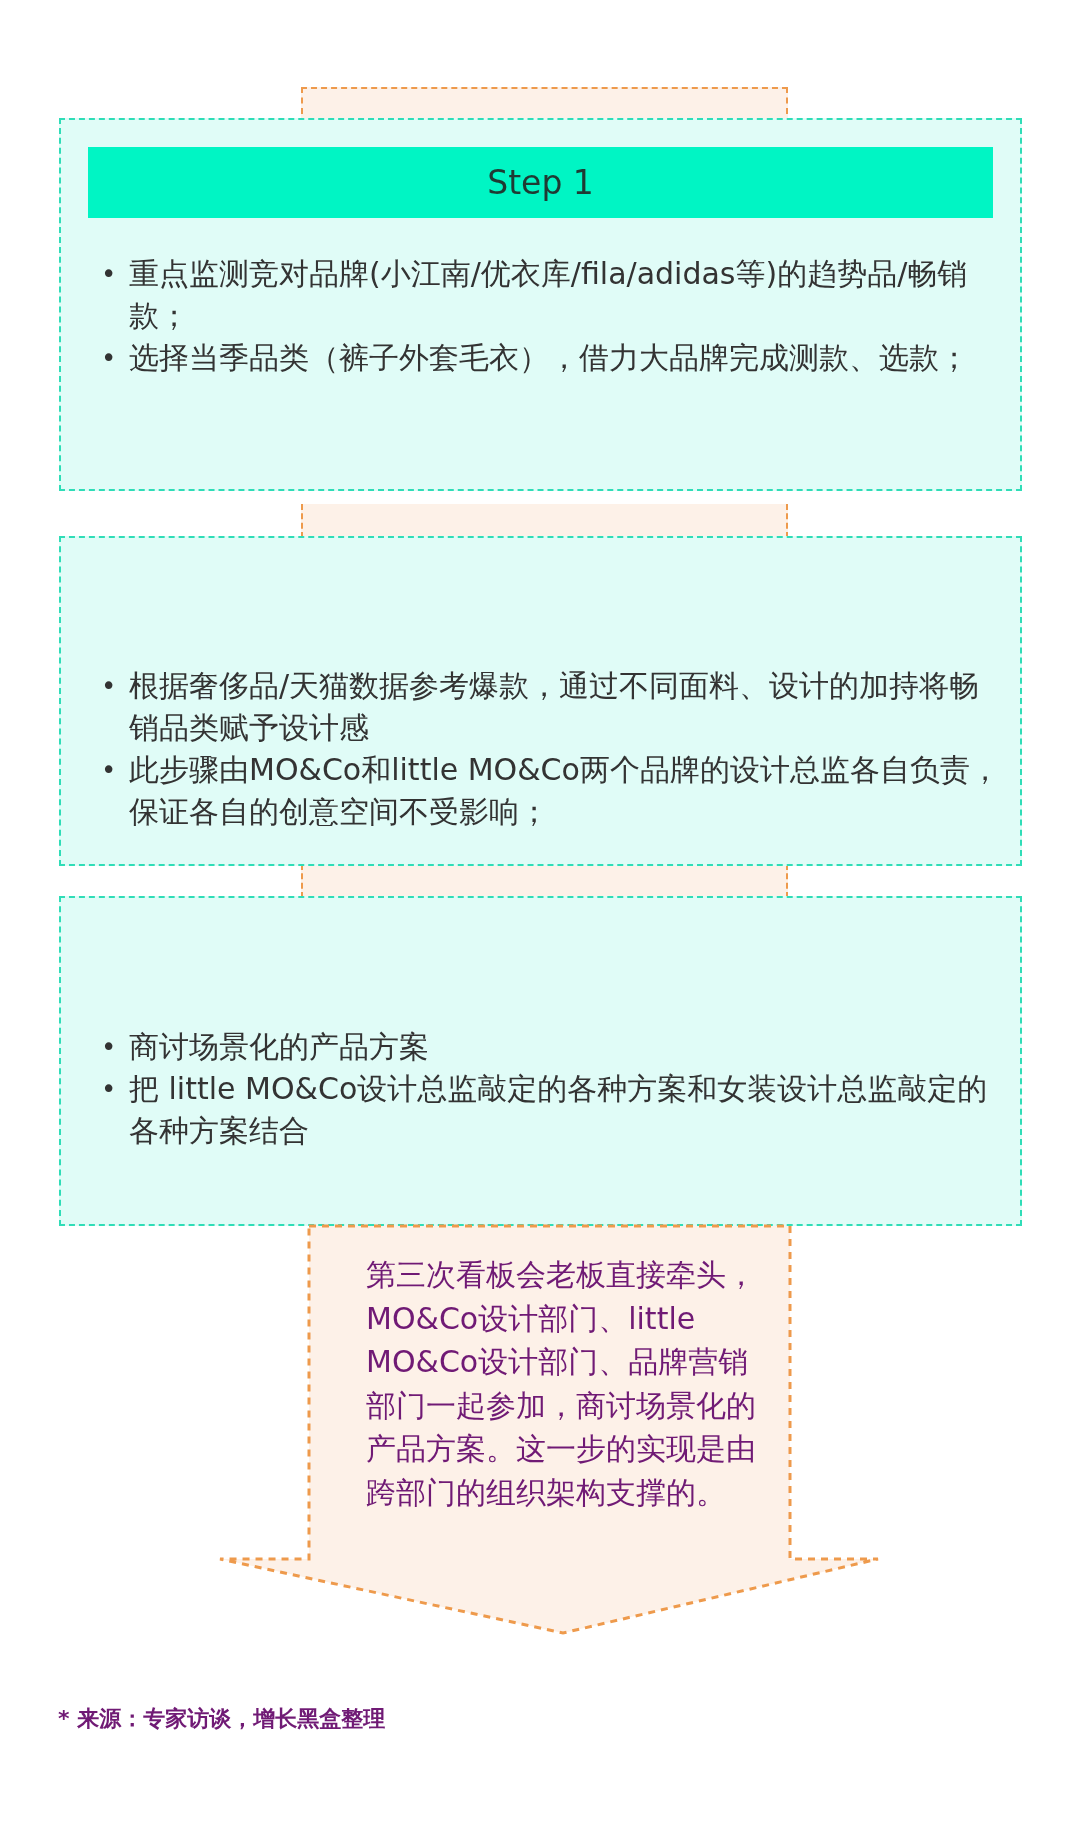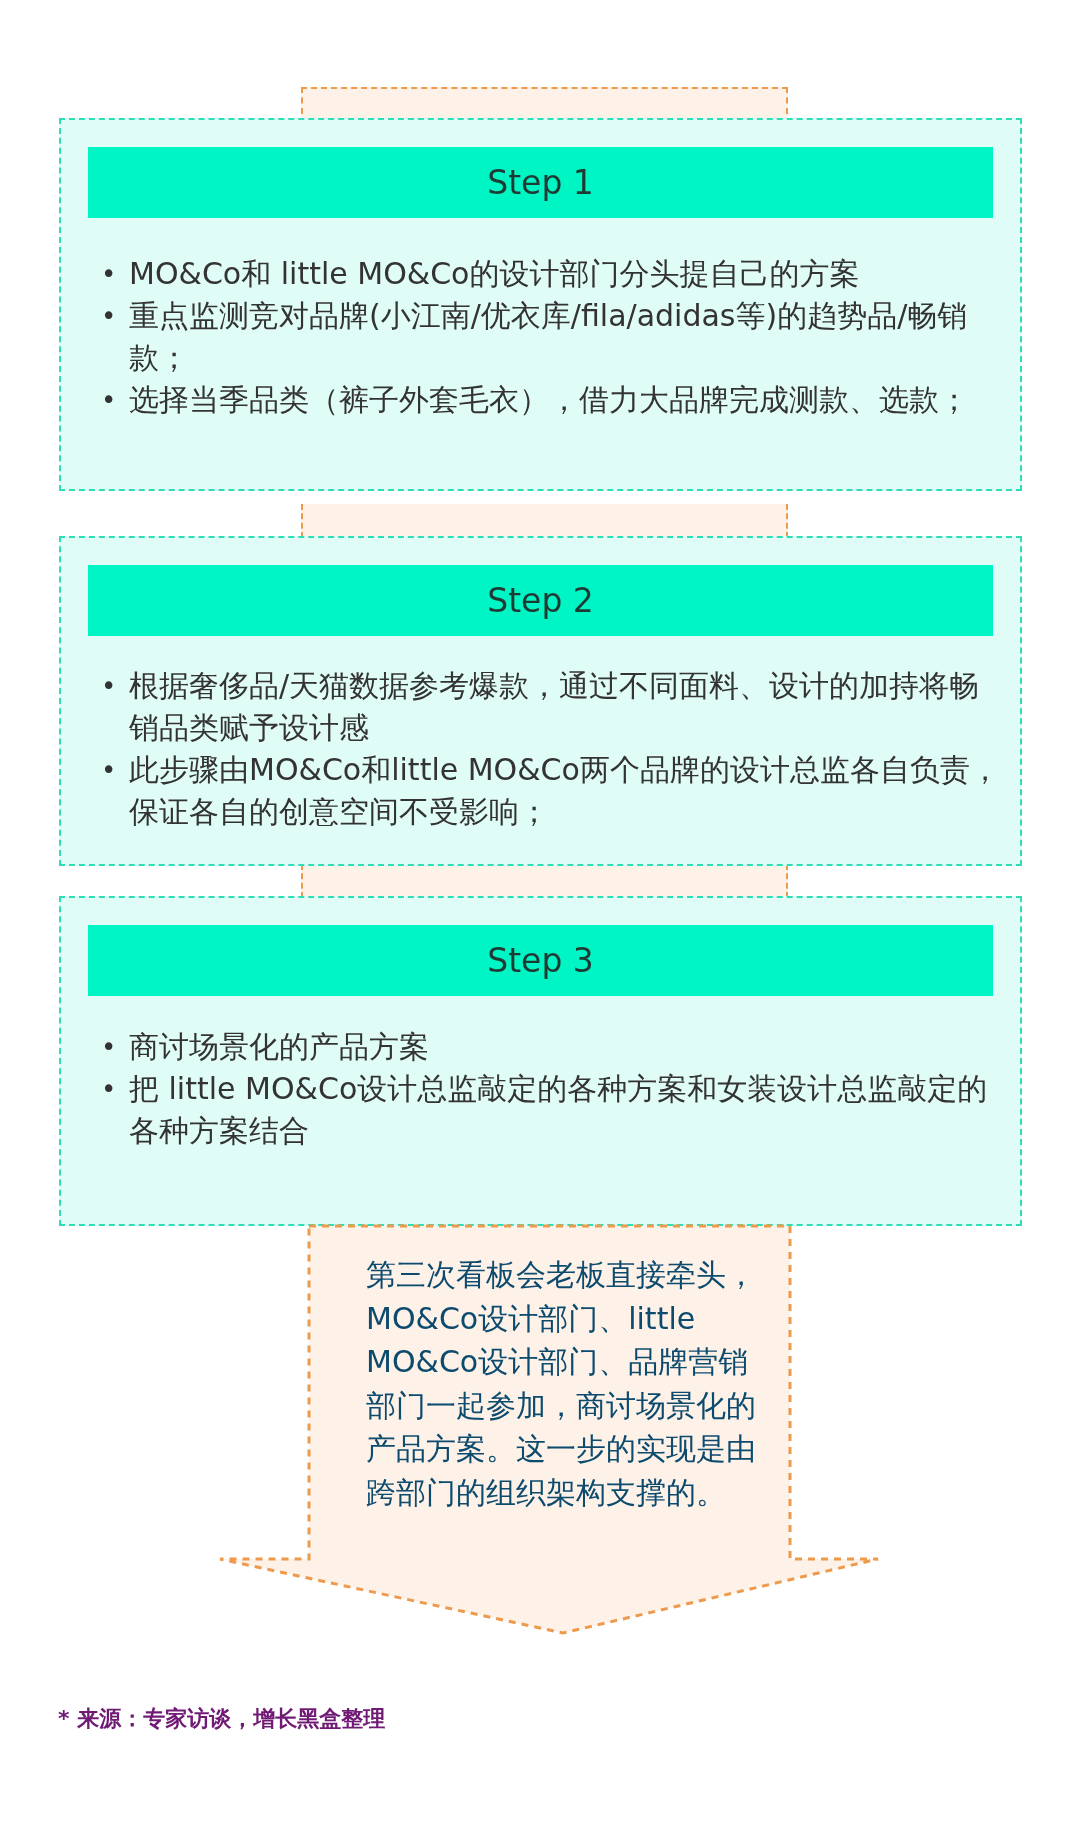--- a/index.html
+++ b/index.html
@@ -8,55 +8,48 @@
   .abs { position:absolute; }
   .connector { background:#FDF1E8; border-left:2px dashed #EE9A4C; border-right:2px dashed #EE9A4C; box-sizing:border-box; }
   .connector.top { border-top:2px dashed #EE9A4C; }
   .step-box { left:59px; width:963px; background:#E0FCF7; border:2px dashed #2FDDB7; box-sizing:border-box; }
   .step-header { position:absolute; left:27px; right:27px; height:71px; background:#00F5C4;
                  display:flex; align-items:center; justify-content:center; font-size:33px; color:#1F3A33; }
   .bullets { position:absolute; left:40px; right:20px; margin:0; padding:0; list-style:none; }
   .bullets li { position:relative; padding-left:28px; font-size:30px; line-height:42px; color:#333; }
   .bullets li::before { content:"•"; position:absolute; left:0; top:0; font-size:26px; color:#333; }
   .arrow-svg { position:absolute; left:0; top:0; }
-  .arrow-text { position:absolute; left:366px; top:1253px; width:390px; font-size:30px; line-height:43.5px; color:#0c4a6e; }
+  .arrow-text { position:absolute; left:366px; top:1253px; width:390px; font-size:30px; line-height:43.5px; color:#701a75; }
   .footnote { position:absolute; left:58px; top:1704px; font-size:22px; font-weight:bold; color:#701a75; }
 </style>
 </head>
 <body>
 
 <div class="abs connector top" style="left:301px; top:87px; width:487px; height:48px;"></div>
 <div class="abs connector" style="left:301px; top:504px; width:487px; height:34px;"></div>
 <div class="abs connector" style="left:301px; top:864px; width:487px; height:34px;"></div>
 
 <div class="abs step-box" style="top:118px; height:373px;">
   <div class="step-header" style="top:27px;">
     <span>Step 1</span>
   </div>
   <ul class="bullets" style="top:133px;">
-    <li>MO&amp;Co和 little MO&amp;Co的设计部门分头提自己的方案</li>
     <li>重点监测竞对品牌(小江南/优衣库/fila/adidas等)的趋势品/畅销款；</li>
     <li>选择当季品类（裤子外套毛衣），借力大品牌完成测款、选款；</li>
   </ul>
 </div>
 
 <div class="abs step-box" style="top:536px; height:330px;">
-  <div class="step-header" style="top:27px;">
-    <span>Step 2</span>
-  </div>
   <ul class="bullets" style="top:127px;">
     <li>根据奢侈品/天猫数据参考爆款，通过不同面料、设计的加持将畅销品类赋予设计感</li>
     <li>此步骤由MO&amp;Co和little MO&amp;Co两个品牌的设计总监各自负责，保证各自的创意空间不受影响；</li>
   </ul>
 </div>
 
 <div class="abs step-box" style="top:896px; height:330px;">
-  <div class="step-header" style="top:27px;">
-    <span>Step 3</span>
-  </div>
   <ul class="bullets" style="top:128px;">
     <li>商讨场景化的产品方案</li>
     <li>把 little MO&amp;Co设计总监敲定的各种方案和女装设计总监敲定的各种方案结合</li>
   </ul>
 </div>
 
 <svg class="arrow-svg" width="1080" height="1823">
   <polygon points="309,1226 790,1226 790,1559 878,1559 563,1633 220,1559 309,1559" fill="#FDF1E8" stroke="#EE9A4C" stroke-width="3" stroke-dasharray="7,6"></polygon>
 </svg>
 <div class="arrow-text">第三次看板会老板直接牵头，MO&amp;Co设计部门、little MO&amp;Co设计部门、品牌营销部门一起参加，商讨场景化的产品方案。这一步的实现是由跨部门的组织架构支撑的。</div>

